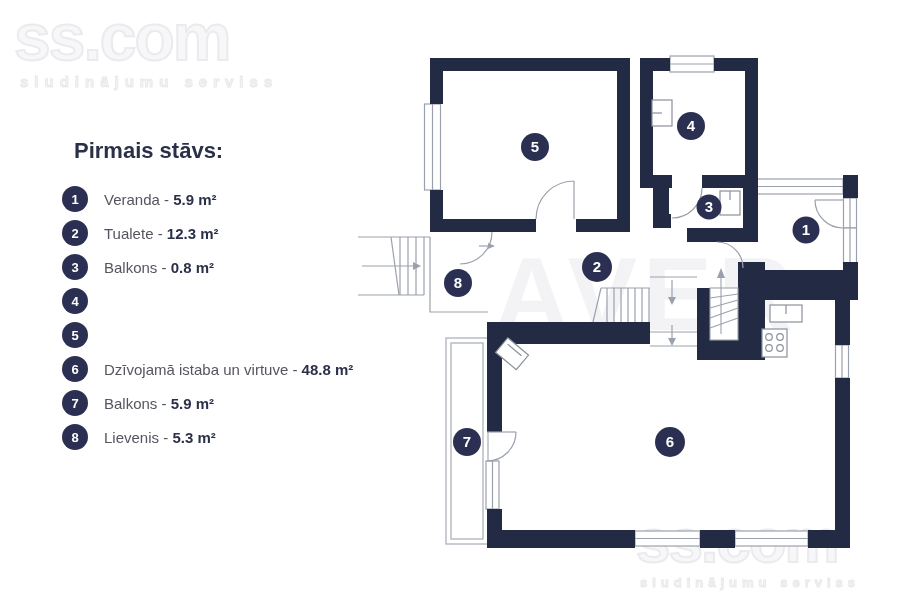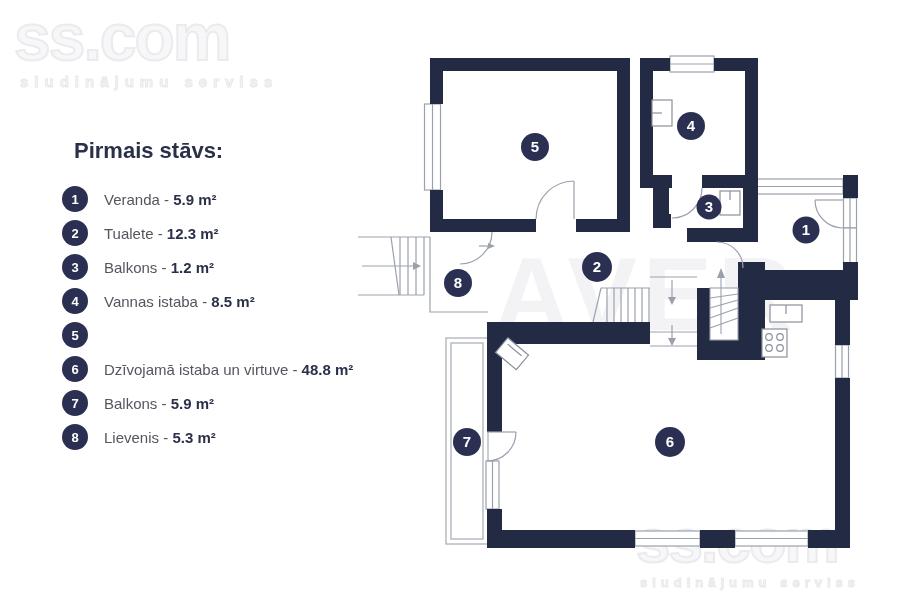--- a/index.html
+++ b/index.html
@@ -58,25 +58,24 @@
     <div class="legend-row">
       <div class="legend-badge">1</div>
       <div class="legend-text"><span>Veranda</span><span> - </span><span class="area">5.9 m²</span></div>
     </div>
     <div class="legend-row">
       <div class="legend-badge">2</div>
       <div class="legend-text"><span>Tualete</span><span> - </span><span class="area">12.3 m²</span></div>
     </div>
     <div class="legend-row">
       <div class="legend-badge">3</div>
-      <div class="legend-text"><span>Balkons</span><span> - </span><span class="area">1.2 m²</span></div>
+      <div class="legend-text"><span>Balkons</span><span> - </span><span class="area">0.8 m²</span></div>
     </div>
     <div class="legend-row">
       <div class="legend-badge">4</div>
-      <div class="legend-text"><span>Vannas istaba</span><span> - </span><span class="area">8.5 m²</span></div>
     </div>
     <div class="legend-row">
       <div class="legend-badge">5</div>
     </div>
     <div class="legend-row">
       <div class="legend-badge">6</div>
       <div class="legend-text"><span>Dzīvojamā istaba un virtuve</span><span> - </span><span class="area">48.8 m²</span></div>
     </div>
     <div class="legend-row">
       <div class="legend-badge">7</div>

